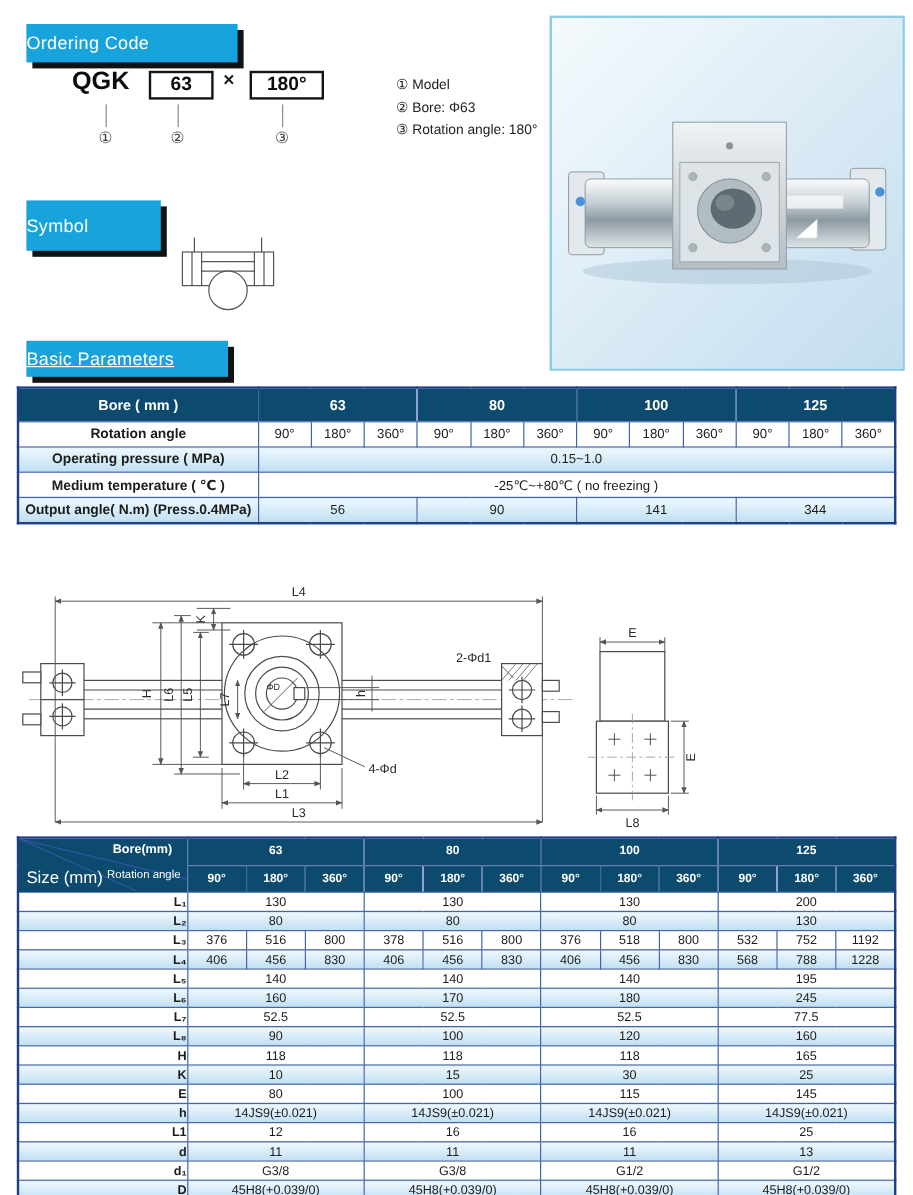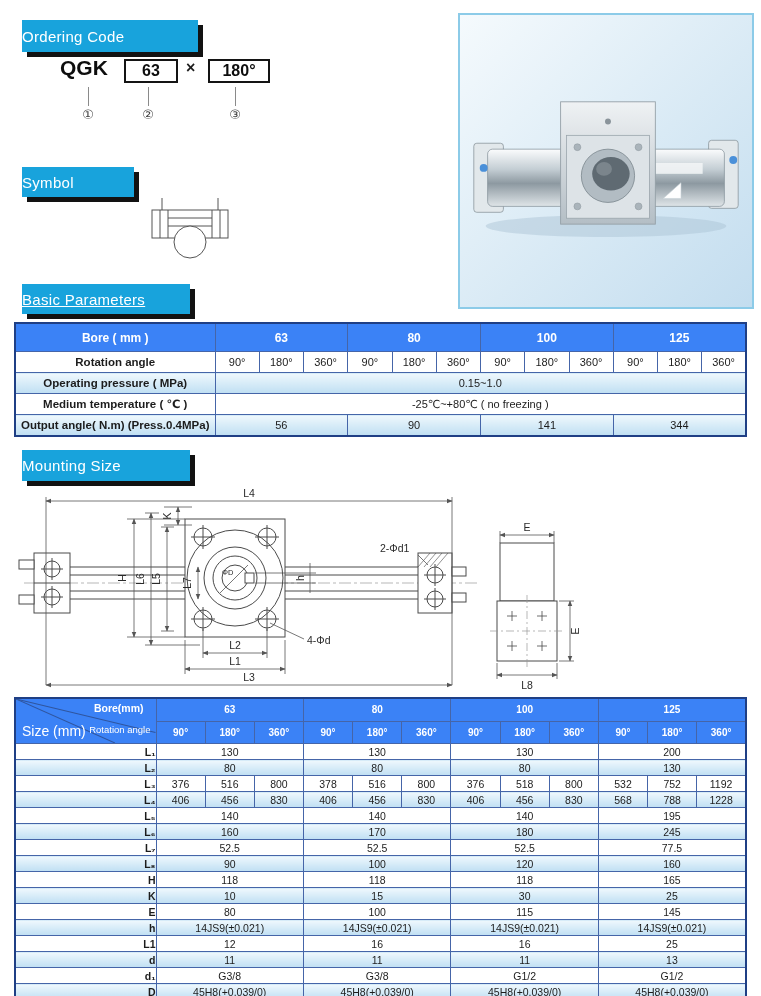--- a/index.html
+++ b/index.html
@@ -2,21 +2,21 @@
 <html><head>
 <meta charset="utf-8">
 <style>
   html,body{margin:0;padding:0;background:#fff;}
   .page{position:relative;width:761px;height:996px;background:#fff;overflow:hidden;
         font-family:"Liberation Sans","DejaVu Sans",sans-serif;color:#1c1c1c;}
   
   .sec-hdr{position:absolute;background:#18A3DC;color:#fff;display:flex;align-items:center;
            font-size:15px;letter-spacing:.3px;box-shadow:5px 5px 0 #121212;}
   #hdr-ordering{left:22px;top:20px;width:176px;height:32px;}
-  #hdr-symbol{left:22px;top:167px;width:112px;height:30px;}
+  #hdr-symbol{left:22px;top:167px;width:112px;height:42px;}
   #hdr-basic{left:22px;top:284px;width:168px;height:30px;text-decoration:underline;}
   #hdr-mounting{left:22px;top:450px;width:168px;height:31px;}
   
   .model{position:absolute;left:60px;top:56px;font-size:21px;font-weight:bold;color:#0d0d0d;}
   .code-box{position:absolute;top:59px;border:2px solid #141414;font-weight:bold;font-size:16px;
             text-align:center;background:#fff;color:#0d0d0d;}
   #box-bore{left:124px;width:50px;height:20px;line-height:20px;}
   #box-angle{left:208px;width:58px;height:20px;line-height:20px;}
   .times{position:absolute;left:186px;top:59px;font-weight:bold;font-size:16px;}
   .callout-line{position:absolute;width:1px;background:#8a8a8a;top:87px;height:19px;}
@@ -26,21 +26,21 @@
   #photo{position:absolute;left:458px;top:13px;width:296px;height:296px;
          border:2px solid #8CCBE8;box-sizing:border-box;}
   
   #symbol-draw{position:absolute;left:138px;top:192px;width:112px;height:76px;}
   #dim-draw{position:absolute;left:14px;top:483px;width:733px;height:212px;}
   #dim-draw text,.drawtext{font-family:"Liberation Sans","DejaVu Sans",sans-serif;}
   
   table{border-collapse:collapse;table-layout:fixed;position:absolute;left:14px;width:733px;
         border:2px solid #1F3F85;}
   td{border:1px solid #4565A8;text-align:center;padding:0;color:#1c1c1c;overflow:hidden;white-space:nowrap;}
-  thead td{background:#3b82f6;color:#fff;font-weight:bold;}
+  thead td{background:#0c4a6e;color:#fff;font-weight:bold;}
   .row-white td{background:#fff;}
   .row-alt td{background:linear-gradient(180deg,#EFF8FD 0%,#BFDFF3 100%);}
   #basic-table{top:322px;font-size:11px;}
   #basic-table thead td{height:27px;font-size:12px;}
   #basic-table tbody td{height:20px;}
   #basic-table tbody td.label-cell{font-weight:bold;font-size:11.5px;}
   #mount-table{top:697px;font-size:10.5px;}
   #mount-table thead td{height:20px;font-size:10px;}
   #mount-table tbody td{height:15px;}
   #mount-table tbody td.label-cell{font-weight:bold;text-align:right;}
@@ -63,20 +63,25 @@
   <span class="model">QGK</span>
   <span class="code-box" id="box-bore">63</span>
   <span class="times">×</span>
   <span class="code-box" id="box-angle">180°</span>
   <span class="callout-line" style="left:88px"></span>
   <span class="callout-line" style="left:148px"></span>
   <span class="callout-line" style="left:235px"></span>
   <span class="callout-num" style="left:78px">①</span>
   <span class="callout-num" style="left:138px">②</span>
   <span class="callout-num" style="left:225px">③</span>
+  <div class="legend">
+    <div>① Model</div>
+    <div>② Bore:  Φ63</div>
+    <div>③ Rotation angle:  180°</div>
+  </div>
 
   <svg id="photo" viewBox="0 0 296 296">
     <defs>
       <linearGradient id="pbg" x1="0" y1="0" x2="1" y2="1">
         <stop offset="0" stop-color="#F5FAFD"></stop>
           <stop offset="0.55" stop-color="#D9EAF5"></stop>
           <stop offset="1" stop-color="#C3DDEF"></stop>
       </linearGradient>
       <linearGradient id="metal" x1="0" y1="0" x2="0" y2="1">
         <stop offset="0" stop-color="#fbfcfd"></stop>
@@ -172,23 +177,20 @@
         <tr class="row-alt">
           <td class="label-cell">Output angle( N.m)  (Press.0.4MPa)</td>
           <td colspan="3">56</td>
           <td colspan="3">90</td>
           <td colspan="3">141</td>
           <td colspan="3">344</td>
         </tr>
       </tbody>
   </table>
 
-  <div class="sec-hdr" id="hdr-mounting">
-    <span>Mounting Size</span>
-  </div>
 
   <svg id="dim-draw" viewBox="0 0 733 212">
     <defs>
       <marker id="arr" viewBox="0 0 10 10" refX="9" refY="5" markerWidth="7" markerHeight="7" orient="auto-start-reverse">
         <path d="M0,1 L10,5 L0,9 z" fill="#555"></path>
       </marker>
     </defs>
 
     <line x1="10" y1="100" x2="465" y2="100" stroke="#9a9a9a" stroke-width="0.7" stroke-dasharray="12 3 3 3"></line>
     <g stroke="#4a4a4a" stroke-width="1" fill="none">

